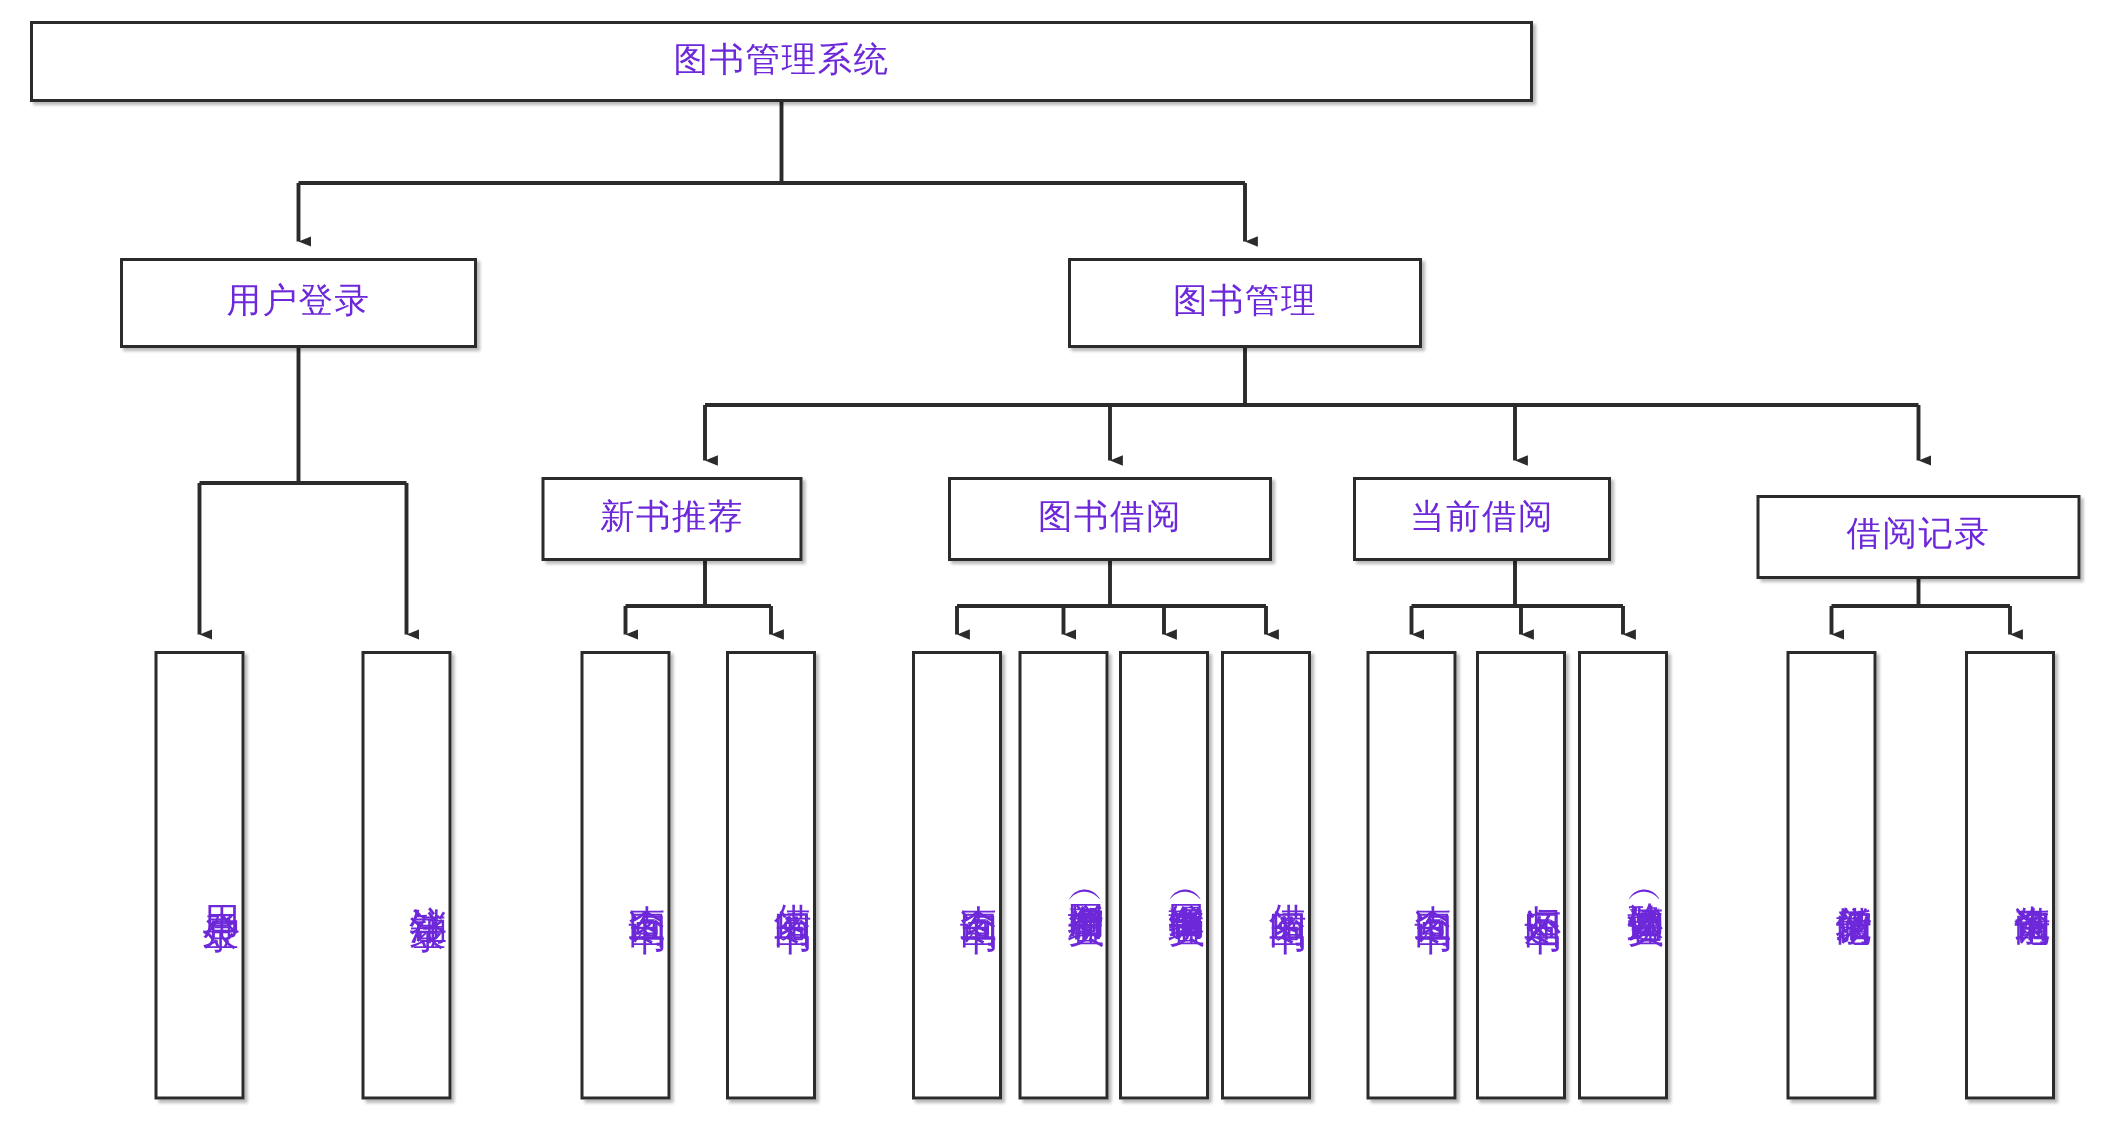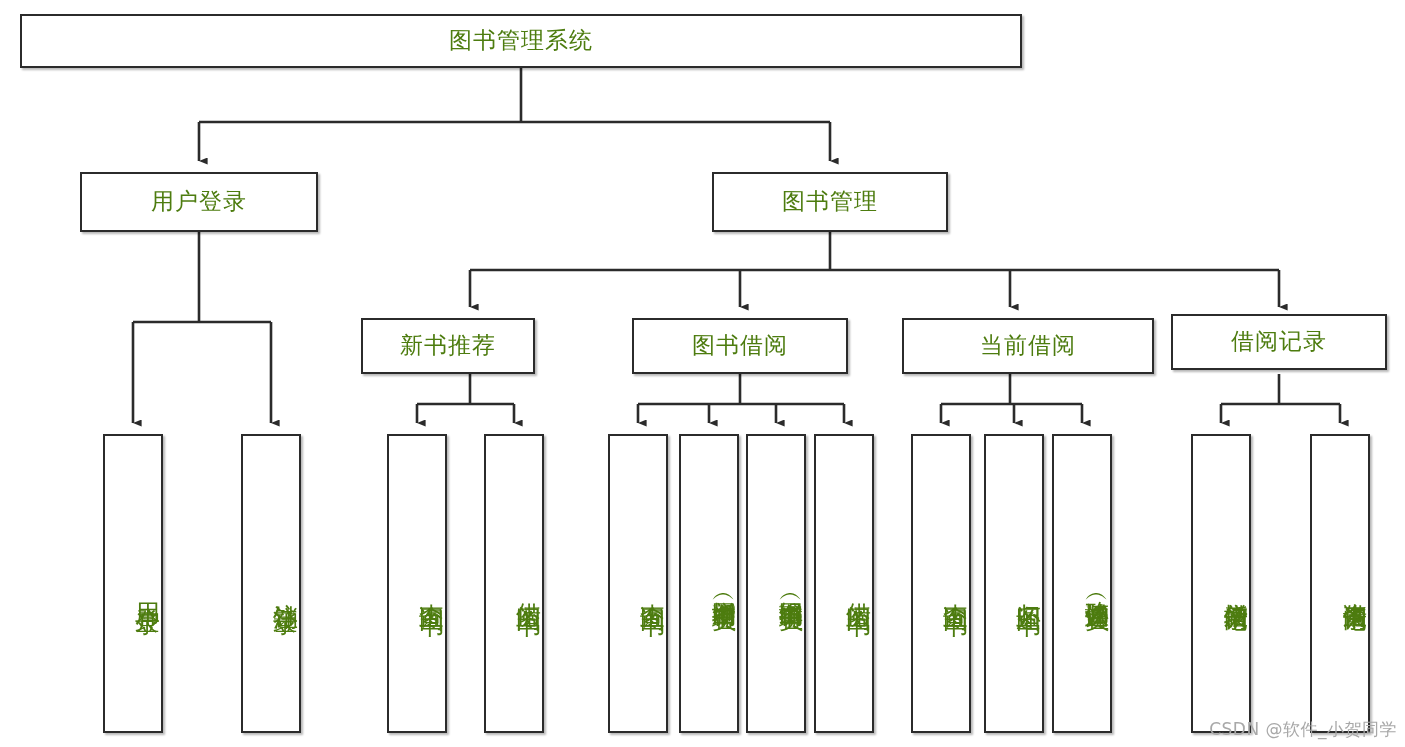--- a/index.html
+++ b/index.html
@@ -28,21 +28,21 @@
   }
   .node {
     position: absolute;
     box-sizing: border-box;
     background: #ffffff;
     border: 2px solid #2b2b2b;
     box-shadow: 2px 2px 2px rgba(0,0,0,0.28);
     display: flex;
     align-items: center;
     justify-content: center;
-    color: #4d7c0f;
+    color: #6d28d9;
     z-index: 2;
   }
   .node.horizontal {
     font-size: 23px;
     letter-spacing: 1px;
   }
   .node.vertical {
     writing-mode: vertical-rl;
     text-orientation: upright;
     font-size: 25px;
@@ -129,24 +129,24 @@
       </div>
       <div class="node horizontal" style="left: 712px; top: 172px; width: 236px; height: 60px;">
         <span class="node-label">图书管理</span>
       </div>
       <div class="node horizontal" style="left: 361px; top: 318px; width: 174px; height: 56px;">
         <span class="node-label">新书推荐</span>
       </div>
       <div class="node horizontal" style="left: 632px; top: 318px; width: 216px; height: 56px; justify-content: center;">
         <span class="node-label">图书借阅</span>
       </div>
-      <div class="node horizontal" style="left: 902px; top: 318px; width: 252px; height: 56px;">
+      <div class="node horizontal" style="left: 902px; top: 318px; width: 172px; height: 56px;">
         <span class="node-label">当前借阅</span>
       </div>
-      <div class="node horizontal" style="left: 1171px; top: 314px; width: 216px; height: 56px;">
+      <div class="node horizontal" style="left: 1171px; top: 330px; width: 216px; height: 56px; font-family: Liberation Mono, monospace;">
         <span class="node-label">借阅记录</span>
       </div>
       <div class="node vertical" style="left: 103px; top: 434px; width: 60px; height: 299px;">
         <span class="node-label">用户登录</span>
       </div>
       <div class="node vertical" style="left: 241px; top: 434px; width: 60px; height: 299px;">
         <span class="node-label">注销登录</span>
       </div>
       <div class="node vertical" style="left: 387px; top: 434px; width: 60px; height: 299px;">
         <span class="node-label">查询图书</span>
@@ -176,15 +176,14 @@
         <span class="node-label">确认归还（管理员）</span>
       </div>
       <div class="node vertical tall-text" style="left: 1191px; top: 434px; width: 60px; height: 299px;">
         <span class="node-label">新增借阅记录</span>
       </div>
       <div class="node vertical tall-text" style="left: 1310px; top: 434px; width: 60px; height: 299px;">
         <span class="node-label">查询借阅记录</span>
       </div>
     </div>
 
-  <div id="watermark">CSDN @软件_小贺同学</div>
 
 </div>
 
 </body></html>

